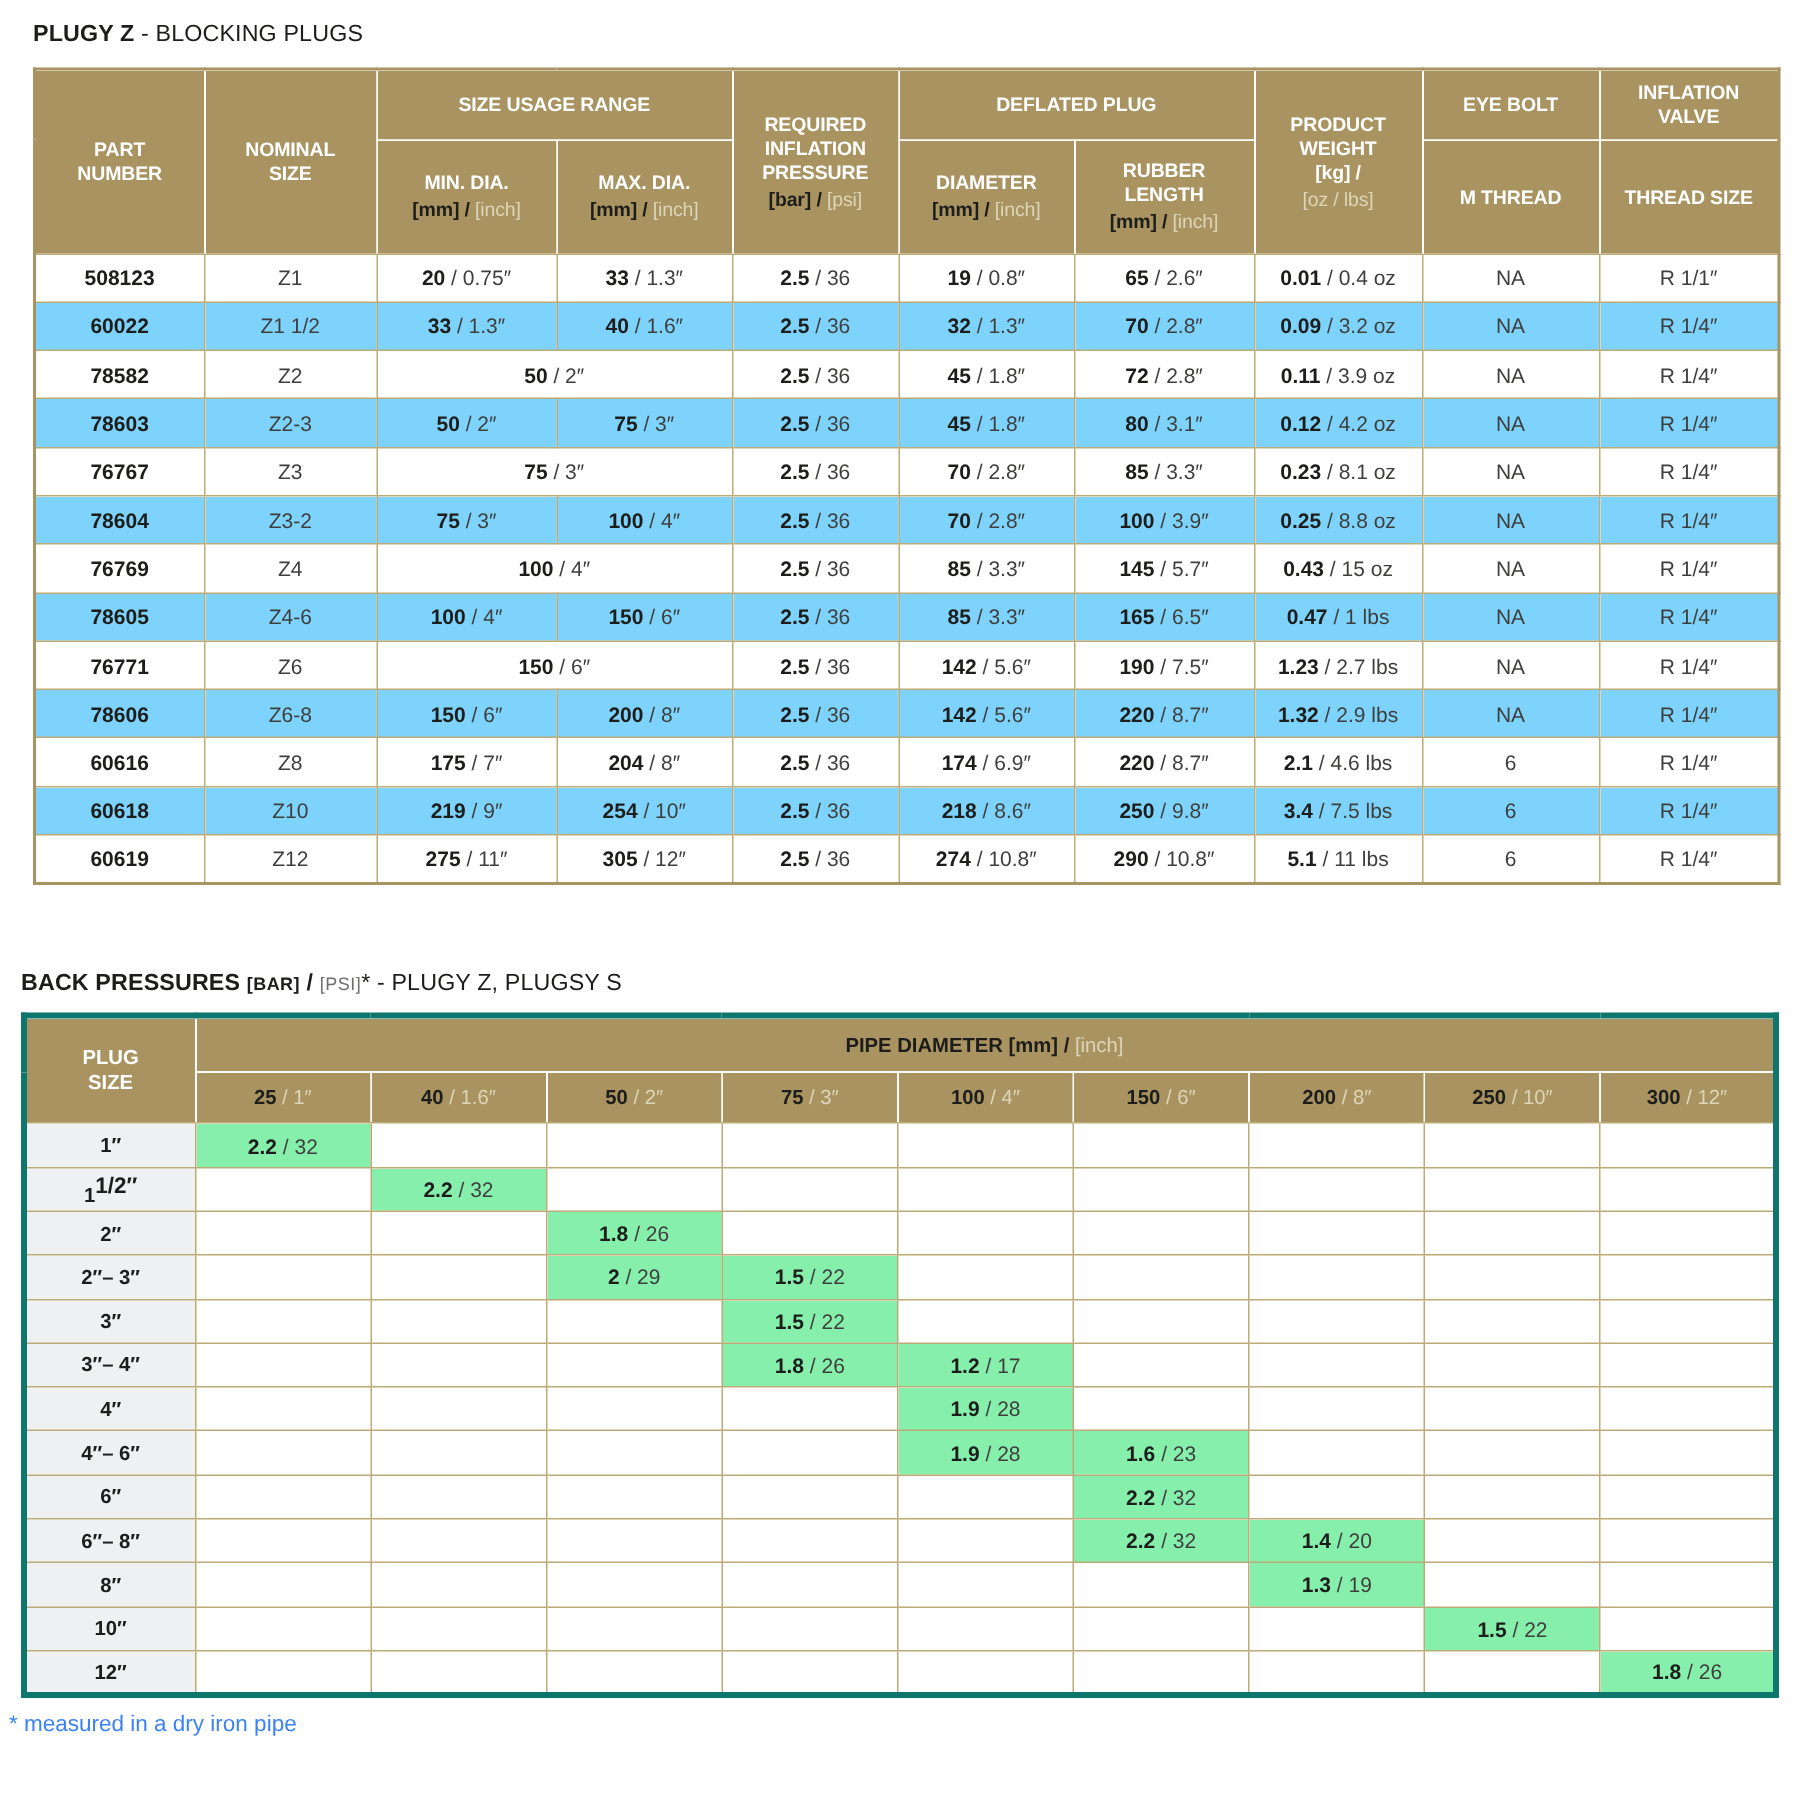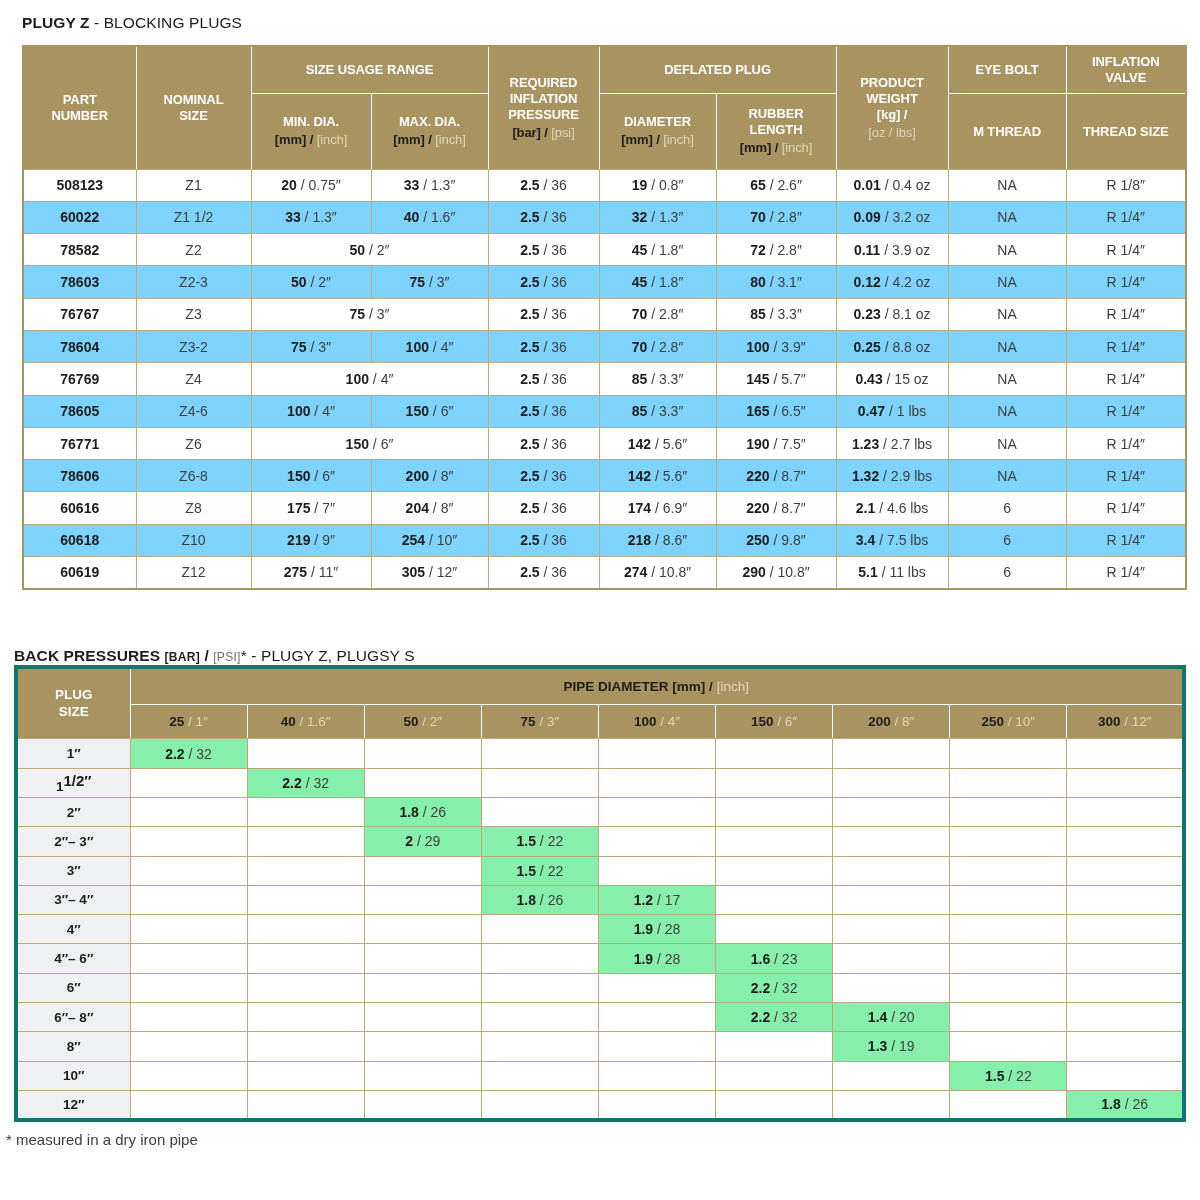--- a/index.html
+++ b/index.html
@@ -3,21 +3,21 @@
 <meta charset="utf-8">
 <style>
   * { box-sizing: border-box; margin: 0; padding: 0; }
   html, body { width: 1200px; height: 1200px; background: #fff;
     font-family: "Liberation Sans", sans-serif; color: #1d1d1b; }
   .page { padding: 14px 0 0 22px; }
 
   .title { font-size: 15.5px; font-weight: normal; color: #1d1d1b; letter-spacing: .1px; }
   .title b { font-weight: bold; }
   .t1-title { margin-bottom: 13px; }
-  .t2-title { }
+  .t2-title { margin-bottom: 10px; }
   .sc { font-size: 12px; letter-spacing: .3px; }
   .psi-lt { color: #6e6e6d; font-weight: normal; }
 
   table { border-collapse: collapse; table-layout: fixed; }
   th, td { text-align: center; vertical-align: middle; overflow: hidden; }
 
   
   .t1 { width: 1163px; border: 2px solid #a99461; }
   .t1 thead th { background: #a99461; color: #fff; font-size: 13px;
     border: 1px solid #fdfdfb; padding: 2px 3px; font-weight: bold; letter-spacing: -.1px; }
@@ -42,21 +42,21 @@
   .t2 thead tr:nth-child(1) th { height: 38px; }
   .t2 thead tr:nth-child(2) th { height: 34px; }
   .t2 thead .deep, .t2 thead tr:nth-child(2) th { border-bottom-color: #bcab77; }
   .t2 tbody th { background: #eef0f2; border: 1px solid #bcab77; height: 29.3px;
     font-size: 13.5px; padding: 1px 2px; }
   .t2 tbody td { background: #fff; border: 1px solid #bcab77; height: 29.3px;
     font-size: 14px; color: #3e3e3d; padding: 1px 2px; }
   .t2 tbody td.filled { background: #86efac; }
   sup { font-size: 15px; vertical-align: super; letter-spacing: 0; }
 
-  .footnote { margin-top: 9px; margin-left: -8px; font-size: 15px; color: #404040; }
+  .footnote { margin-top: 9px; margin-left: -8px; font-size: 15px; color: #3b82f6; }
 </style>
 </head>
 <body>
 
 <div class="page">
 
   <section>
     <h1 class="title t1-title"><b>PLUGY Z</b><span> - BLOCKING PLUGS</span></h1>
 
     <table class="t1">
@@ -128,21 +128,21 @@
           <tr>
             <td><b>508123</b></td>
             <td>Z1</td>
             <td><b>20</b><span class="rest"> / 0.75″</span></td>
             <td><b>33</b><span class="rest"> / 1.3″</span></td>
             <td><b>2.5</b><span class="rest"> / 36</span></td>
             <td><b>19</b><span class="rest"> / 0.8″</span></td>
             <td><b>65</b><span class="rest"> / 2.6″</span></td>
             <td><b>0.01</b><span class="rest"> / 0.4 oz</span></td>
             <td>NA</td>
-            <td>R 1/8″</td>
+            <td>R 1/1″</td>
           </tr>
           <tr class="stripe">
             <td><b>60022</b></td>
             <td>Z1 1/2</td>
             <td><b>33</b><span class="rest"> / 1.3″</span></td>
             <td><b>40</b><span class="rest"> / 1.6″</span></td>
             <td><b>2.5</b><span class="rest"> / 36</span></td>
             <td><b>32</b><span class="rest"> / 1.3″</span></td>
             <td><b>70</b><span class="rest"> / 2.8″</span></td>
             <td><b>0.09</b><span class="rest"> / 3.2 oz</span></td>

